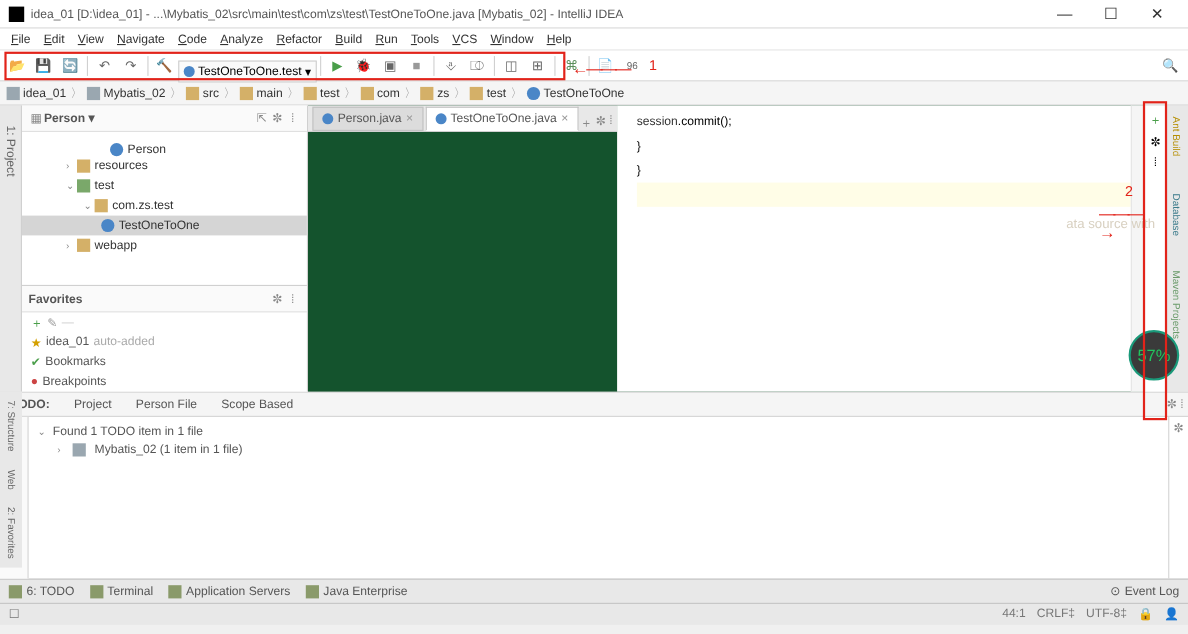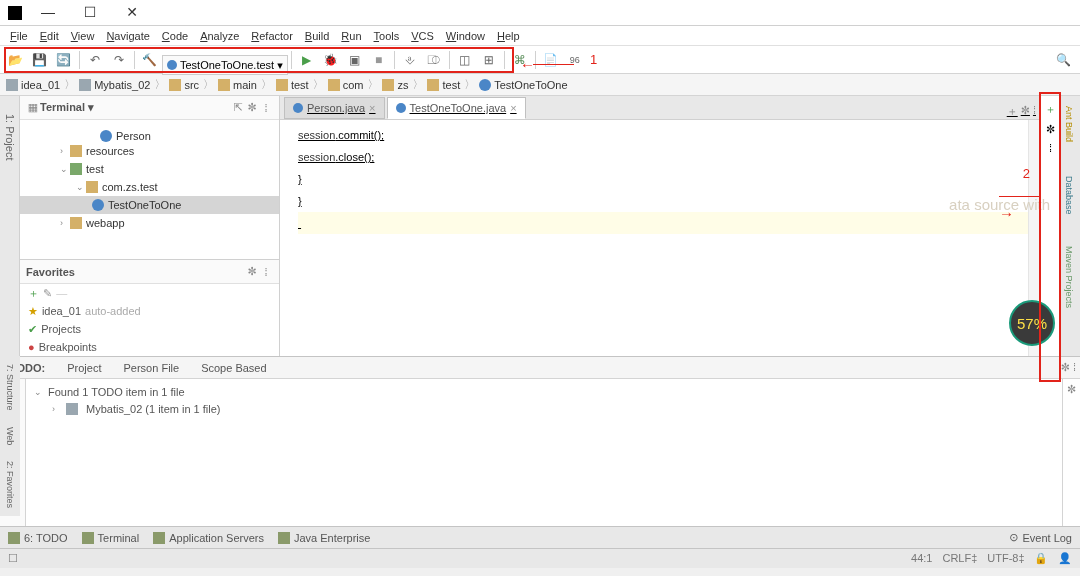--- a/index.html
+++ b/index.html
@@ -36,65 +36,66 @@
 .panel-hdr { height:24px; display:flex; align-items:center; padding:0 6px; border-bottom:1px solid #e0e0e0; background:#fafafa; }
 .panel-hdr .ttl { flex:1; font-weight:bold; color:#555; }
 .panel-hdr .tiny { width:14px; color:#888; text-align:center; }
 .tree { flex:1; padding:4px 0; overflow:auto; }
 .tree-item { display:flex; align-items:center; height:18px; padding-left:6px; color:#333; }
 .tree-item.sel { background:#d5d5d5; }
 .tree-ico { width:12px; height:12px; margin-right:4px; display:inline-block; }
 .chev { width:10px; color:#888; font-size:9px; }
 .favorites { border-top:1px solid #d0d0d0; }
 .fav-item { display:flex; align-items:center; height:18px; padding:0 8px; color:#555; gap:4px; }
-.editor { flex:1; background:#f0abfc; display:flex; flex-direction:column;text-decoration:underline; }
+.editor { flex:1; background:#14532d; display:flex; flex-direction:row; }
 .tabs { height:24px; display:flex; align-items:flex-end; background:#e8e8e8; border-bottom:1px solid #d0d0d0; padding:0 4px; gap:2px; }
 .tab { display:flex; align-items:center; height:22px; padding:0 8px; background:#dcdcdc; border:1px solid #c0c0c0; gap:4px; color:#555; }
 .tab.active { background:#fff; border-bottom:1px solid #fff; }
 .tab-panel-ico { display:flex; gap:3px; margin-left:auto; color:#888; }
 .code-area { flex:1; display:flex; background:#fff; }
 .gutter-num { width:45px; background:#f5f5f5; border-right:1px solid #e5e5e5; text-align:right; padding:4px 8px 0 0; color:#a0a0a0; font-family:Consolas,monospace; font-size:15px; line-height:22px; }
 .code { flex:1; padding:4px 0 0 18px; font-family:Consolas,monospace; font-size:15px; line-height:22px; }
 .code .mth { color:#333;margin-top:17px; }
 .code .line-hl { background:#fffde7; display:block; }
 .scroll-strip { width:12px; background:#f5f5f5; border-left:1px solid #e5e5e5; }
 .right-gutter { width:20px; background:#e8e8e8; border-left:1px solid #d0d0d0; position:relative; }
 .right-gutter .vt { writing-mode:vertical-rl; font-size:9px; color:#666; position:absolute; }
 .right-gutter .vt1 { top:10px; left:3px; color:#b58e00; }
 .right-gutter .vt2 { top:80px; left:3px; color:#3a7a8a; }
 .right-gutter .vt3 { top:150px; left:3px; color:#6a9a6a; }
 .right-panel-strip { width:20px; background:#fff; border-left:1px solid #d0d0d0; display:flex; flex-direction:column; align-items:center; padding-top:6px; gap:6px; position:relative; }
 .red-box2 { position:absolute; left:-2px; top:-4px; width:22px; height:290px; border:2px solid #e2231a; pointer-events:none; z-index:50; }
 .lbl2 { position:absolute; top:70px; right:30px; color:#e2231a; font-size:13px; z-index:50; }
 .arrow2 { position:absolute; top:90px; right:22px; color:#e2231a; font-size:15px; z-index:50; }
 .arrow2::before { content:"———→"; letter-spacing:-2px; }
-.circle { position:absolute; right:25px; top:300px; width:46px; height:46px; border-radius:50%; background:#3a3a3a; color:#fde047; display:flex; align-items:center; justify-content:center; font-size:15px; border:2px solid #1a9a7a; }
+.circle { position:absolute; right:8px; top:300px; width:46px; height:46px; border-radius:50%; background:#3a3a3a; color:#22c55e; display:flex; align-items:center; justify-content:center; font-size:15px; border:2px solid #1a9a7a; }
 .todo-area { border-top:1px solid #c4c4c4; background:#fff; height:170px; display:flex; flex-direction:column; }
 .todo-tabs { height:22px; display:flex; align-items:center; padding:0 4px; gap:10px; border-bottom:1px solid #d4d4d4; background:#f5f5f5; }
 .todo-tabs .tt { padding:0 6px; color:#555; }
 .todo-tabs .tt.hdr { font-weight:bold; }
 .todo-body { flex:1; display:flex; }
 .todo-left { width:26px; border-right:1px solid #d4d4d4; display:flex; flex-direction:column; align-items:center; padding-top:4px; gap:5px; background:#fafafa; }
 .todo-left span { width:16px; height:16px; color:#888; display:flex; align-items:center; justify-content:center; font-size:11px; }
 .todo-content { flex:1; padding:4px 8px; color:#555; }
 .todo-row { display:flex; align-items:center; height:17px; gap:4px; }
 .bottom-bar { height:22px; background:#e8e8e8; border-top:1px solid #c4c4c4; display:flex; align-items:center; padding:0 8px; gap:14px; }
 .bottom-bar .bi { display:flex; align-items:center; gap:4px; color:#555; }
 .bi-ico { width:12px; height:12px; display:inline-block; }
 .status-bar { height:20px; background:#e8e8e8; border-top:1px solid #c4c4c4; display:flex; align-items:center; padding:0 8px; color:#777; }
 .status-bar .sr { margin-left:auto; display:flex; gap:10px; }
 .left-side-labels { position:absolute; left:0; top:356px; width:20px; display:flex; flex-direction:column; align-items:center; background:#e8e8e8; }
 .left-side-labels .vt { writing-mode:vertical-rl; font-size:9px; color:#666; margin:8px 0; }
-.faint-txt { position:absolute; right:30px; top:196px; color:#d8d0c0; font-size:15px; }
+.faint-txt { position:absolute; right:30px; top:196px; color:#d8d0c0; font-size:12px; }
 </style>
 </head>
 <body>
 
 <div class="titlebar">
   <span class="ico"></span>
+  <span class="title-text">idea_01 [D:\idea_01] - ...\Mybatis_02\src\main\test\com\zs\test\TestOneToOne.java [Mybatis_02] - IntelliJ IDEA</span>
   <div class="win-btns">
     <div class="win-btn">—</div>
     <div class="win-btn">☐</div>
     <div class="win-btn">✕</div>
   </div>
 </div>
 
 <div class="menubar" id="menubar">
     <span><u>F</u>ile</span>
     <span><u>E</u>dit</span>
@@ -194,21 +195,21 @@
     </span>
   </div>
 
 <div class="main">
   <div class="left-gutter">
     <span class="vt">1: Project</span>
   </div>
   <div class="project-panel">
     <div class="panel-hdr">
       <span class="tiny">▦</span>
-      <span class="ttl">Terminal ▾</span>
+      <span class="ttl">Person ▾</span>
       <span class="tiny">⇱</span>
       <span class="tiny">✼</span>
       <span class="tiny">⁞</span>
     </div>
     <div class="tree" id="tree">
         <div class="tree-item" style="padding-left: 80px; align-items: flex-end;">
           <span class="tree-ico class-ico"></span>
           <span>Person</span>
         </div>
         <div class="tree-item" style="padding-left: 40px;">
@@ -248,21 +249,21 @@
           <span style="color:#ccc">—</span>
         </div>
       <div id="favlist">
           <div class="fav-item">
             <span style="color: rgb(212, 160, 0);">★</span>
             <span>idea_01</span>
             <span style="color: rgb(170, 170, 170);"> auto-added</span>
           </div>
           <div class="fav-item">
             <span style="color: rgb(74, 158, 74);">✔</span>
-            <span>Projects</span>
+            <span>Bookmarks</span>
           </div>
           <div class="fav-item">
             <span style="color: rgb(204, 68, 68);">●</span>
             <span>Breakpoints</span>
           </div>
         </div>
     </div>
   </div>
   <div class="editor">
     <div class="tabs" id="tabs">
@@ -278,21 +279,20 @@
         </div>
         <div class="tab-panel-ico">
           <span>＋</span>
           <span>✼</span>
           <span>⁞</span>
         </div>
       </div>
     <div class="code-area">
       <div class="code" id="code">
           <div>            <span class="mth">session</span>.commit();</div>
-          <div>            <span class="mth">session</span>.close();</div>
           <div>        }</div>
           <div>    }</div>
           <div class="line-hl">&nbsp;</div>
         </div>
       <div class="scroll-strip"></div>
     </div>
   </div>
   <div class="right-panel-strip">
     <div class="red-box2"></div>
     <span class="lbl2">2</span>

